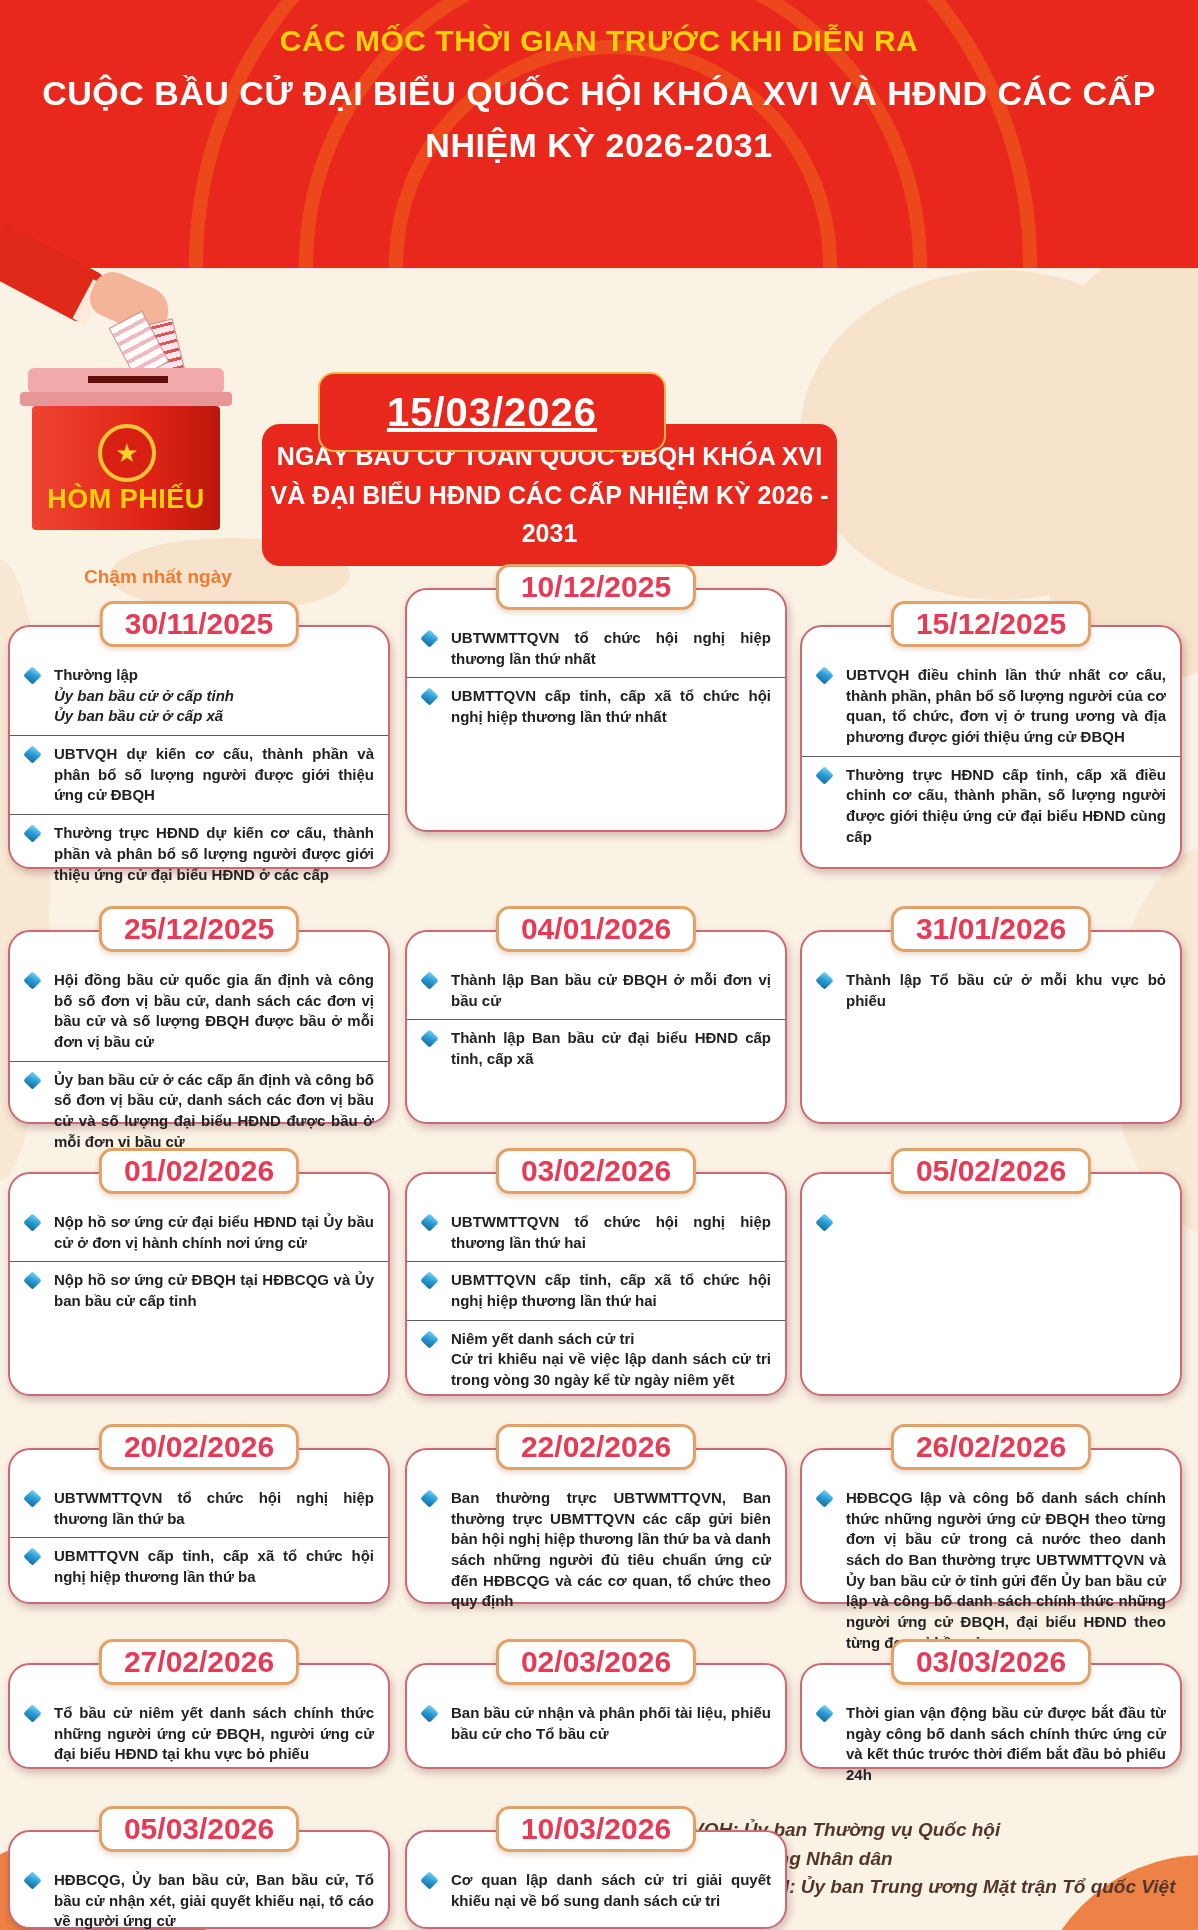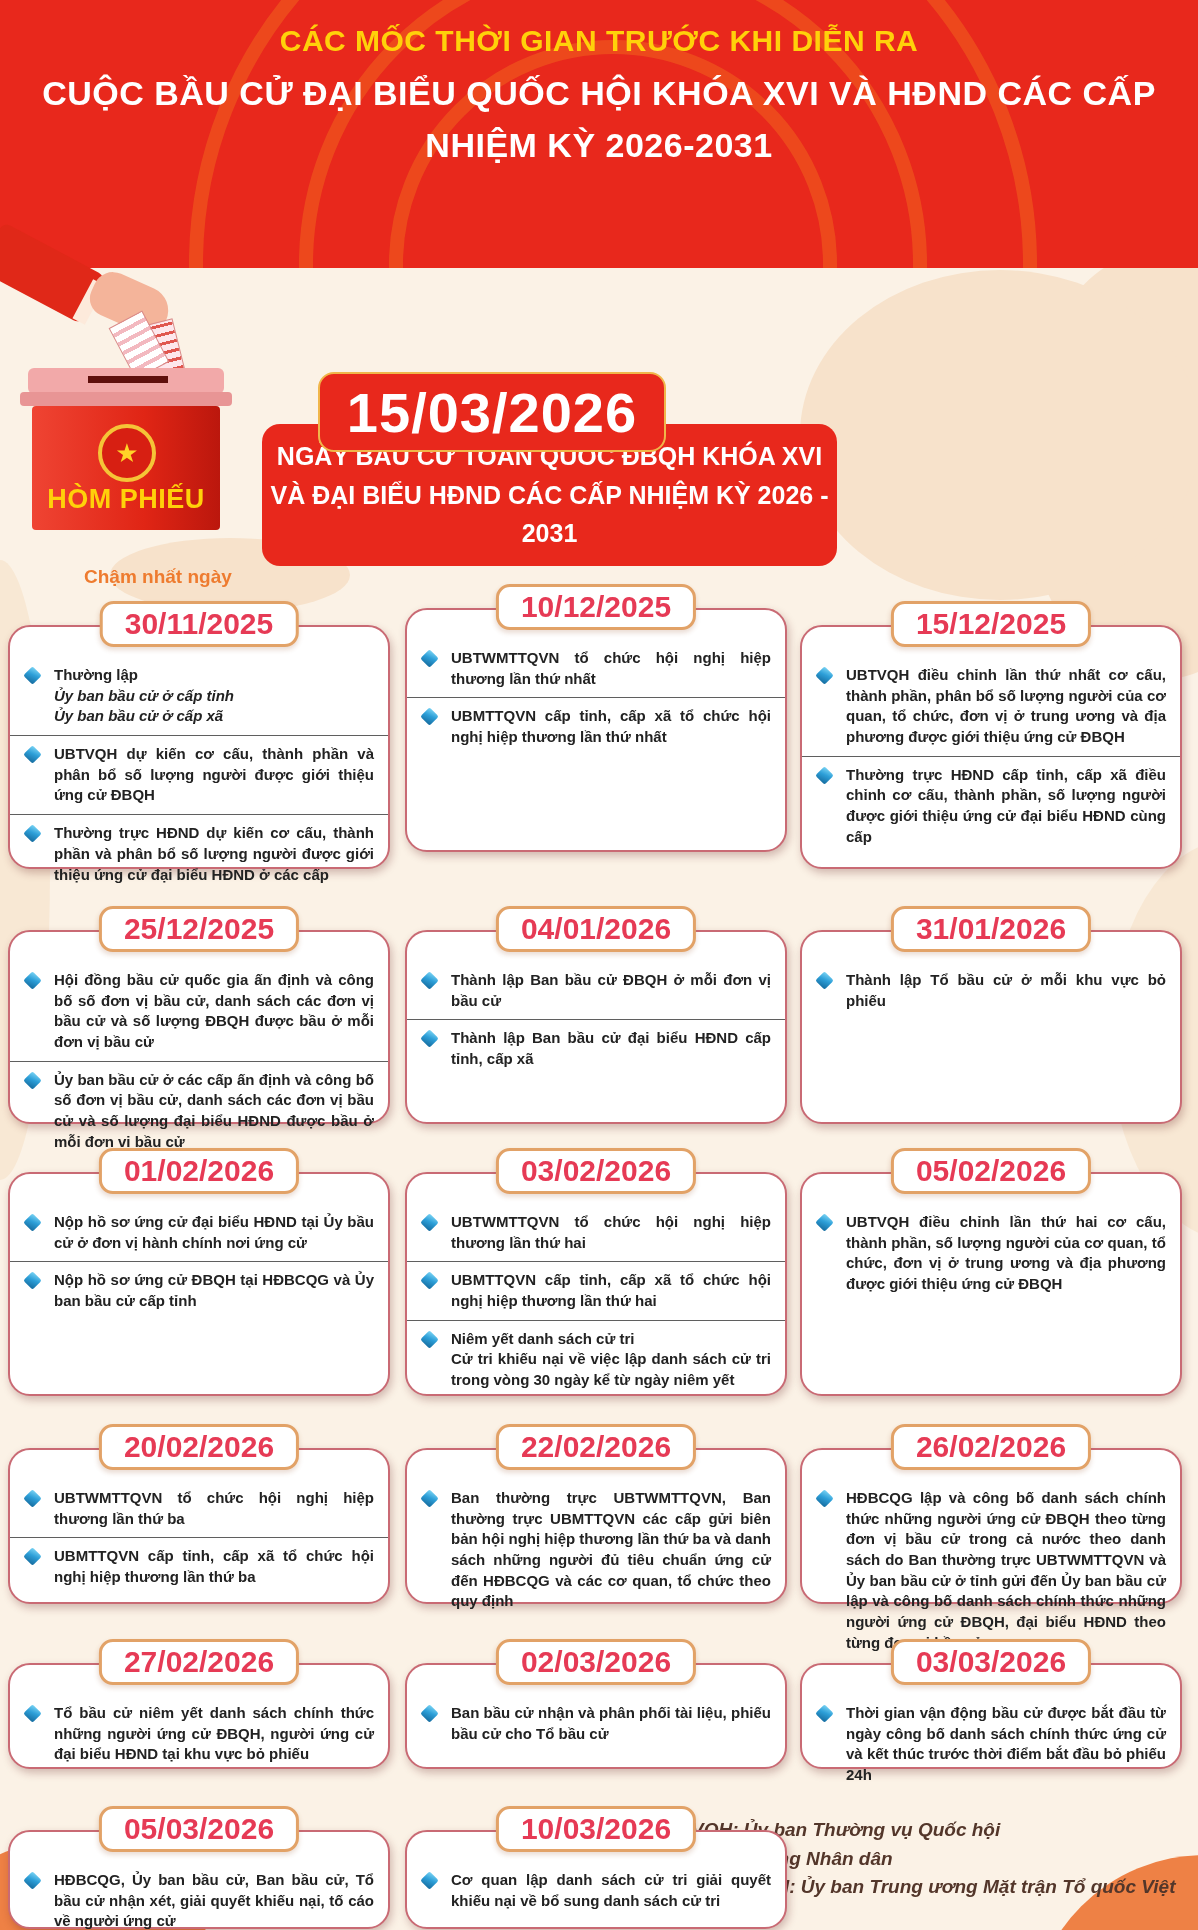--- a/index.html
+++ b/index.html
@@ -23,22 +23,22 @@
 
   .emblem { position:absolute; left:516px; top:170px; width:166px; height:166px; z-index:3; }
 
   
   .hero-box { position:absolute; left:215px; top:424px; width:575px; height:142px;
               background:#e8281c; border-radius:18px; color:#fff; font-weight:bold;
               font-size:25px; line-height:1.55; text-align:center; display:flex;
               align-items:center; justify-content:center; white-space:pre-line; z-index:2;margin-left:47px; }
   .hero-pill { position:absolute; left:318px; top:372px; width:344px; height:76px;
                background:#e8281c; border:2px solid #f0b64a; border-radius:16px;
-               color:#fff; font-weight:bold; font-size:56px; display:flex;
-               align-items:center; justify-content:center; z-index:3; letter-spacing:1px; }
+               color:#fff; font-weight:bold; font-size:40px; display:flex;
+               align-items:center; justify-content:center; z-index:3; letter-spacing:1px;text-decoration:underline; }
   .deadline { position:absolute; left:84px; top:566px; color:#ee7b2f;
               font-size:19px; font-weight:bold; z-index:2; }
 
   
   .bbox { position:absolute; left:18px; top:240px; width:220px; height:300px; z-index:2; }
   .sleeve { position:absolute; left:-34px; top:6px; width:116px; height:54px;
             background:#e02818; transform:rotate(28deg); border-radius:8px; }
   .cuff { position:absolute; left:64px; top:40px; width:14px; height:44px;
           background:#fdeadb; transform:rotate(28deg); }
   .hand { position:absolute; left:72px; top:40px; width:80px; height:46px;
@@ -148,21 +148,21 @@
         <div class="item">
           <span class="bullet"></span>
           <div class="item-text">UBTVQH dự kiến cơ cấu, thành phần và phân bổ số lượng người được giới thiệu ứng cử ĐBQH</div>
         </div>
         <div class="item">
           <span class="bullet"></span>
           <div class="item-text">Thường trực HĐND dự kiến cơ cấu, thành phần và phân bổ số lượng người được giới thiệu ứng cử đại biểu HĐND ở các cấp</div>
         </div>
       </div>
   </div>
-    <div class="card" style="left: 405px; top: 608px; height: 240px;">
+    <div class="card" style="left: 405px; top: 588px; height: 240px;">
     <div class="card-pill">10/12/2025</div>
     <div class="card-items">
         <div class="item">
           <span class="bullet"></span>
           <div class="item-text">UBTWMTTQVN tổ chức hội nghị hiệp thương lần thứ nhất</div>
         </div>
         <div class="item">
           <span class="bullet"></span>
           <div class="item-text">UBMTTQVN cấp tỉnh, cấp xã tổ chức hội nghị hiệp thương lần thứ nhất</div>
         </div>
@@ -245,21 +245,20 @@
           <div class="item-text">Niêm yết danh sách cử tri</div>
           <div class="item-note">Cử tri khiếu nại về việc lập danh sách cử tri trong vòng 30 ngày kể từ ngày niêm yết</div>
         </div>
       </div>
   </div>
     <div class="card" style="left: 800px; top: 1172px; height: 220px;">
     <div class="card-pill">05/02/2026</div>
     <div class="card-items">
         <div class="item">
           <span class="bullet"></span>
-          <div class="item-text">UBTVQH điều chỉnh lần thứ hai cơ cấu, thành phần, số lượng người của cơ quan, tổ chức, đơn vị ở trung ương và địa phương được giới thiệu ứng cử ĐBQH</div>
         </div>
       </div>
   </div>
     <div class="card" style="left: 8px; top: 1448px; height: 152px;">
     <div class="card-pill">20/02/2026</div>
     <div class="card-items">
         <div class="item">
           <span class="bullet"></span>
           <div class="item-text">UBTWMTTQVN tổ chức hội nghị hiệp thương lần thứ ba</div>
         </div>

